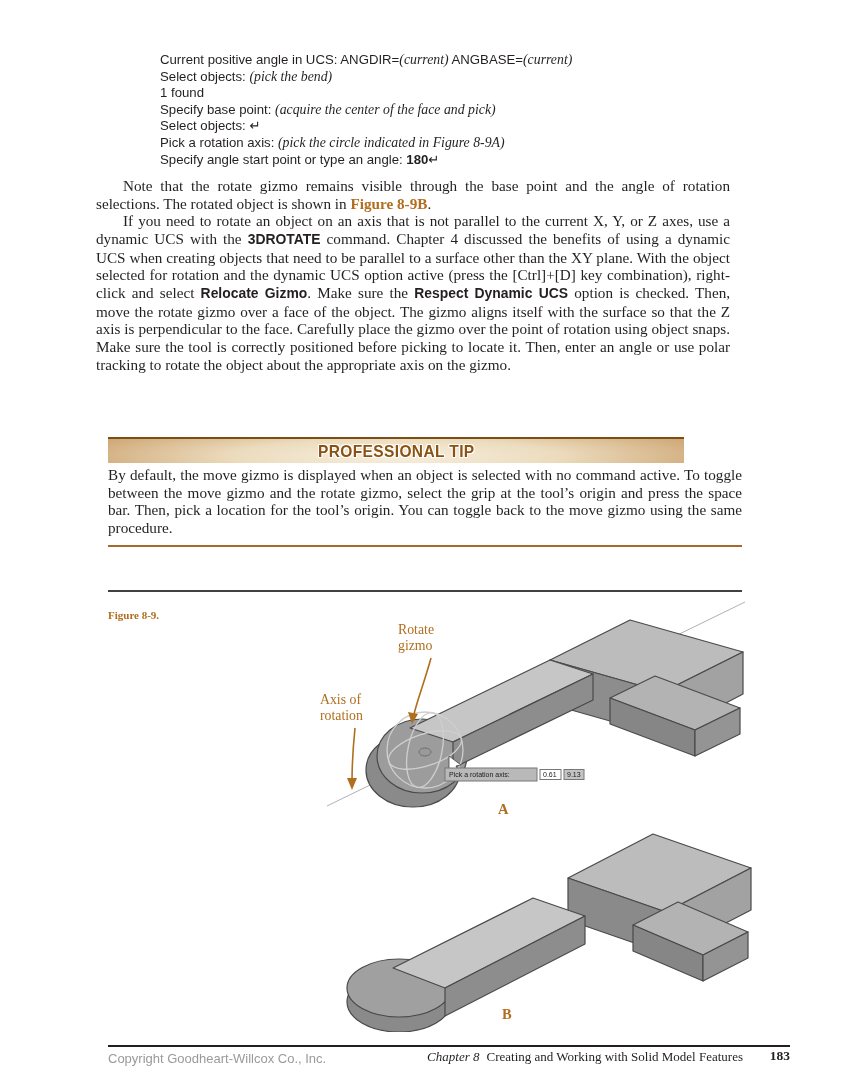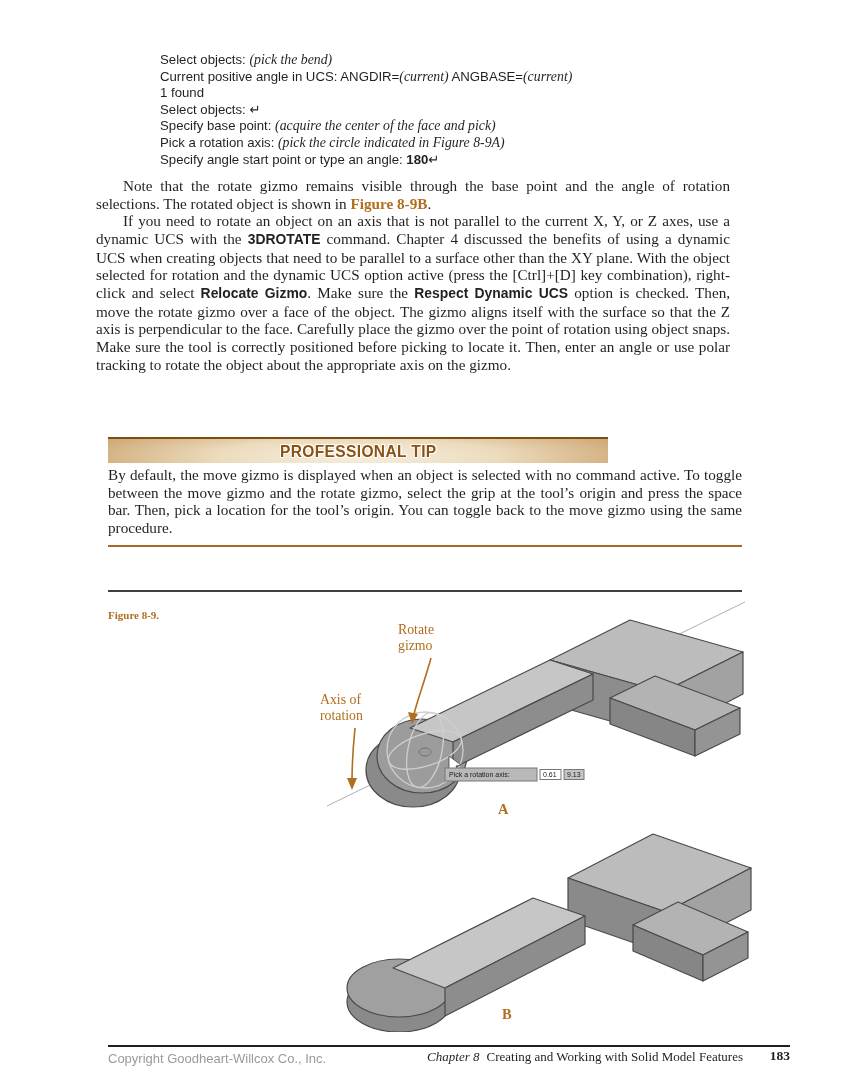--- a/index.html
+++ b/index.html
@@ -22,21 +22,21 @@
   
   .bodycol{
     position:absolute;left:96px;top:177px;width:634px;
     font-size:15.2px;line-height:17.65px;text-align:justify;
   }
   .bodycol p{margin:0;text-indent:27px;}
   .s-ref{color:var(--accent);font-weight:bold;}
   .s-cmdb{font-family:"Liberation Sans", sans-serif;font-weight:bold;font-size:13.9px;}
   
   .tip-banner{
-    position:absolute;left:108px;top:437px;width:500px;height:24px;
+    position:absolute;left:108px;top:437px;width:576px;height:24px;
     border-top:2px solid #7d4e14;
     background:radial-gradient(ellipse 62% 160% at 50% 72%, #f7efdf 0%, #ecdcbe 45%, #c99e69 100%);
     display:flex;align-items:center;justify-content:center;
   }
   .tip-title{
     font-family:"Liberation Sans", sans-serif;font-weight:bold;font-size:16.5px;
     letter-spacing:.4px;color:#8a5213;transform:scaleX(.94);
     text-shadow:-1px -1px 0 #fff,1px -1px 0 #fff,-1px 1px 0 #fff,1px 1px 0 #fff;
   }
   .tip-body{
@@ -65,25 +65,25 @@
     font-family:"Liberation Sans", sans-serif;font-size:13px;color:#9a9a9a;
   }
   .footer-chapter{position:absolute;right:106px;top:1049px;font-size:13px;white-space:nowrap;}
   .fc-it{font-style:italic;margin-right:7px;}
   .footer-page{position:absolute;right:59px;top:1048px;font-size:13.5px;font-weight:bold;}
 </style>
 </head>
 <body>
 
 <div class="cmdblock">
+    <div class="cmd-line"><span>Current positive angle in UCS: ANGDIR=</span><span class="s-it">(current)</span><span> ANGBASE=</span><span class="s-it">(current)</span></div>
     <div class="cmd-line"><span>Select objects: </span><span class="s-it">(pick the bend)</span></div>
-    <div class="cmd-line"><span>Current positive angle in UCS: ANGDIR=</span><span class="s-it">(current)</span><span> ANGBASE=</span><span class="s-it">(current)</span></div>
     <div class="cmd-line"><span>1 found</span></div>
+    <div class="cmd-line"><span>Specify base point: </span><span class="s-it">(acquire the center of the face and pick)</span></div>
     <div class="cmd-line"><span>Select objects: ↵</span></div>
-    <div class="cmd-line"><span>Specify base point: </span><span class="s-it">(acquire the center of the face and pick)</span></div>
     <div class="cmd-line"><span>Pick a rotation axis: </span><span class="s-it">(pick the circle indicated in Figure 8-9A)</span></div>
     <div class="cmd-line"><span>Specify angle start point or type an angle: </span><span class="s-b">180</span><span>↵</span></div>
   </div>
 
 <div class="bodycol">
   <p><span>Note that the rotate gizmo remains visible through the base point and the angle of rotation selections. The rotated object is shown in </span><span class="s-ref">Figure 8-9B</span><span>.</span></p>
   <p><span>If you need to rotate an object on an axis that is not parallel to the current X, Y, or Z axes, use a dynamic UCS with the </span><span class="s-cmdb">3DROTATE</span><span> command. Chapter 4 discussed the benefits of using a dynamic UCS when creating objects that need to be parallel to a surface other than the XY plane. With the object selected for rotation and the dynamic UCS option active (press the [Ctrl]+[D] key combination), right-click and select </span><span class="s-cmdb">Relocate Gizmo</span><span>. Make sure the </span><span class="s-cmdb">Respect Dynamic UCS</span><span> option is checked. Then, move the rotate gizmo over a face of the object. The gizmo aligns itself with the surface so that the Z axis is perpendicular to the face. Carefully place the gizmo over the point of rotation using object snaps. Make sure the tool is correctly positioned before picking to locate it. Then, enter an angle or use polar tracking to rotate the object about the appropriate axis on the gizmo.</span></p>
 </div>
 
 <div class="tip-banner">

